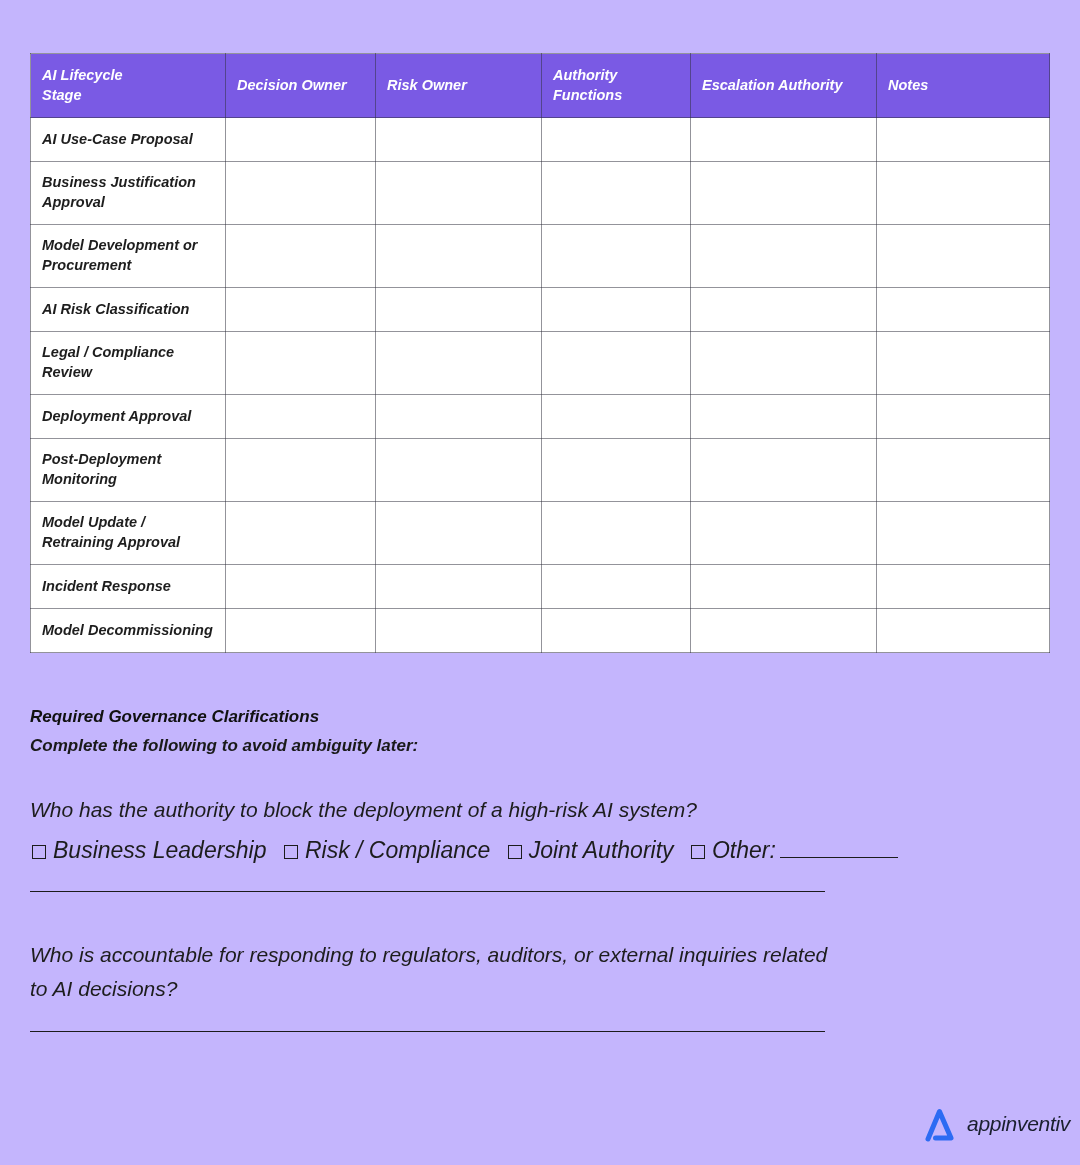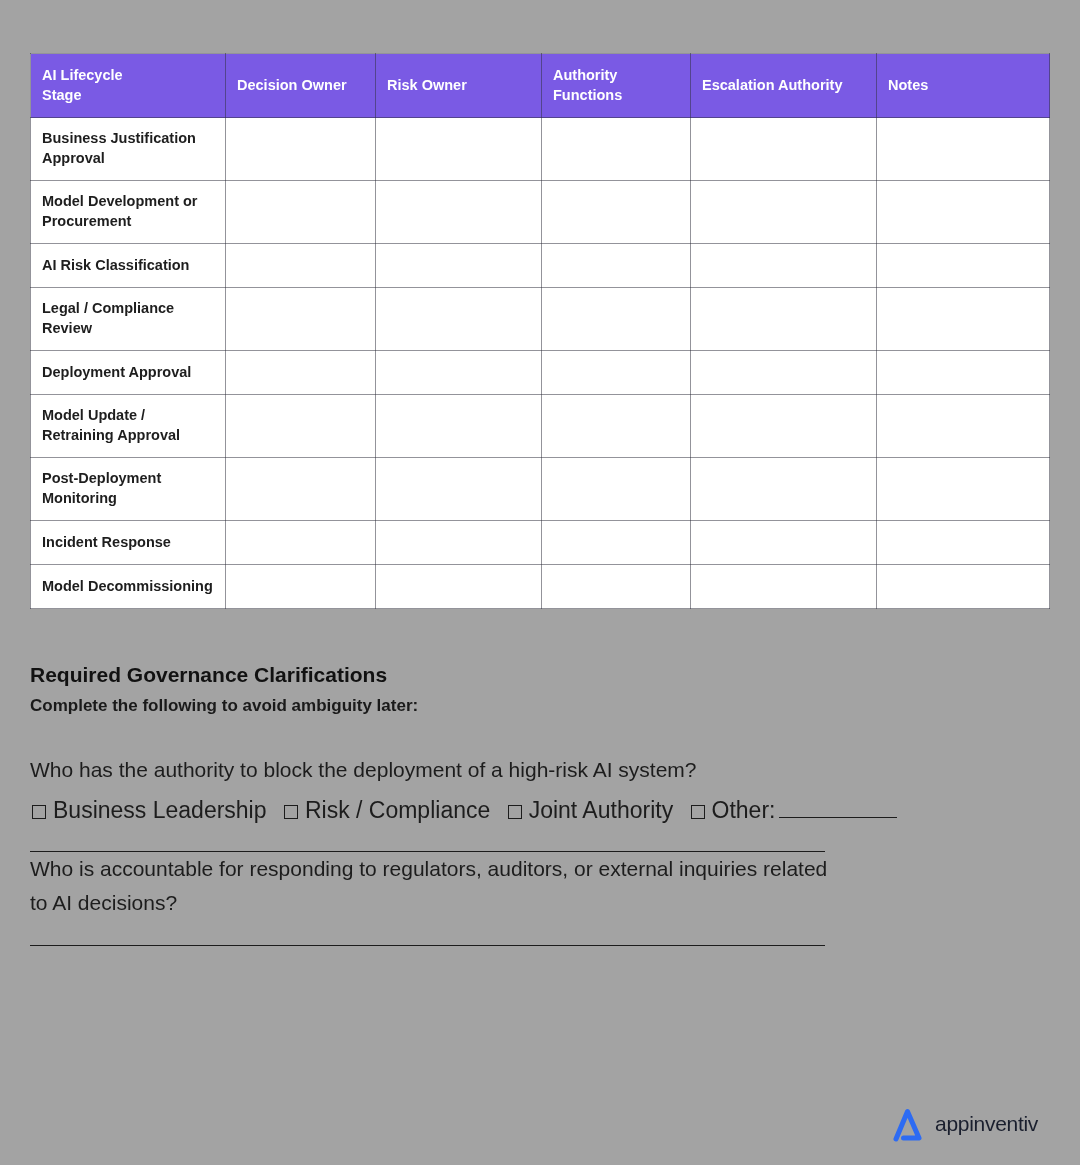--- a/index.html
+++ b/index.html
@@ -6,22 +6,23 @@
     margin: 0;
     padding: 0;
     background: #F5F2FD;
     font-family: "Liberation Sans", "DejaVu Sans", sans-serif;
     color: #1c1c1c;
   }
   .page {
     position: relative;
     width: 1080px;
     height: 1165px;
-    background: #a3a3a3;
+    background: #c4b5fd;
     overflow: hidden;
+    font-style: italic;
   }
   .content {
     padding: 53px 30px 0 30px;
   }
 
   
   table.raci {
     border-collapse: collapse;
     table-layout: fixed;
     width: 1019px;
@@ -49,42 +50,42 @@
     color: #1e1e1e;
     line-height: 1.35;
   }
   tr.single { height: 44px; }
   tr.tall   { height: 63px; }
   td.blank  { background: #ffffff; }
 
   
   .clarifications { margin-top: 54px; }
   .clar-title {
-    font-size: 21px;
+    font-size: 17px;
     font-weight: 700;
     color: #111111;
     margin: 0 0 9px 0;
   }
   .clar-subtitle {
     font-size: 17px;
     font-weight: 600;
     color: #1a1a1a;
     margin: 0;
   }
   .question {
     font-size: 21px;
     font-weight: 400;
     color: #1d1d1d;
     line-height: 1.65;
     max-width: 810px;
     margin: 0;
   }
   .q1 { margin-top: 37px; }
   .q2 { margin-top: 41px; }
-  .q3 { }
+  .q3 { margin-top: 46px; }
 
   .options-row {
     margin-top: 9px;
     font-size: 23px;
     color: #1d1d1d;
     padding-left: 2px;
   }
   .opt { margin-right: 11px; white-space: nowrap; }
   .cbox {
     display: inline-block;
@@ -106,21 +107,21 @@
     width: 795px;
     border-bottom: 1.6px solid #1c1c1c;
     height: 0;
   }
   .al-1 { margin-top: 27px; }
   .al-2 { margin-top: 24px; }
 
   
   .footer {
     position: absolute;
-    right: 42px;
+    right: 10px;
     bottom: 22px;
     display: flex;
     align-items: center;
     gap: 6px;
   }
   .logo-text {
     font-size: 21px;
     font-weight: 500;
     letter-spacing: -0.3px;
     color: #1A1F2E;
@@ -147,20 +148,28 @@
 Stage</th>
           <th>Decision Owner</th>
           <th>Risk Owner</th>
           <th>Authority
 Functions</th>
           <th>Escalation Authority</th>
           <th>Notes</th>
         </tr>
       </thead>
       <tbody>
+        <tr class="single">
+          <td class="stage">AI Use-Case Proposal</td>
+          <td class="blank"></td>
+          <td class="blank"></td>
+          <td class="blank"></td>
+          <td class="blank"></td>
+          <td class="blank"></td>
+        </tr>
         <tr class="tall">
           <td class="stage">Business Justification Approval</td>
           <td class="blank"></td>
           <td class="blank"></td>
           <td class="blank"></td>
           <td class="blank"></td>
           <td class="blank"></td>
         </tr>
         <tr class="tall">
           <td class="stage">Model Development or Procurement</td>
@@ -188,29 +197,29 @@
         </tr>
         <tr class="single">
           <td class="stage">Deployment Approval</td>
           <td class="blank"></td>
           <td class="blank"></td>
           <td class="blank"></td>
           <td class="blank"></td>
           <td class="blank"></td>
         </tr>
         <tr class="tall">
+          <td class="stage">Post-Deployment Monitoring</td>
+          <td class="blank"></td>
+          <td class="blank"></td>
+          <td class="blank"></td>
+          <td class="blank"></td>
+          <td class="blank"></td>
+        </tr>
+        <tr class="tall">
           <td class="stage">Model Update / Retraining Approval</td>
-          <td class="blank"></td>
-          <td class="blank"></td>
-          <td class="blank"></td>
-          <td class="blank"></td>
-          <td class="blank"></td>
-        </tr>
-        <tr class="tall">
-          <td class="stage">Post-Deployment Monitoring</td>
           <td class="blank"></td>
           <td class="blank"></td>
           <td class="blank"></td>
           <td class="blank"></td>
           <td class="blank"></td>
         </tr>
         <tr class="single">
           <td class="stage">Incident Response</td>
           <td class="blank"></td>
           <td class="blank"></td>

